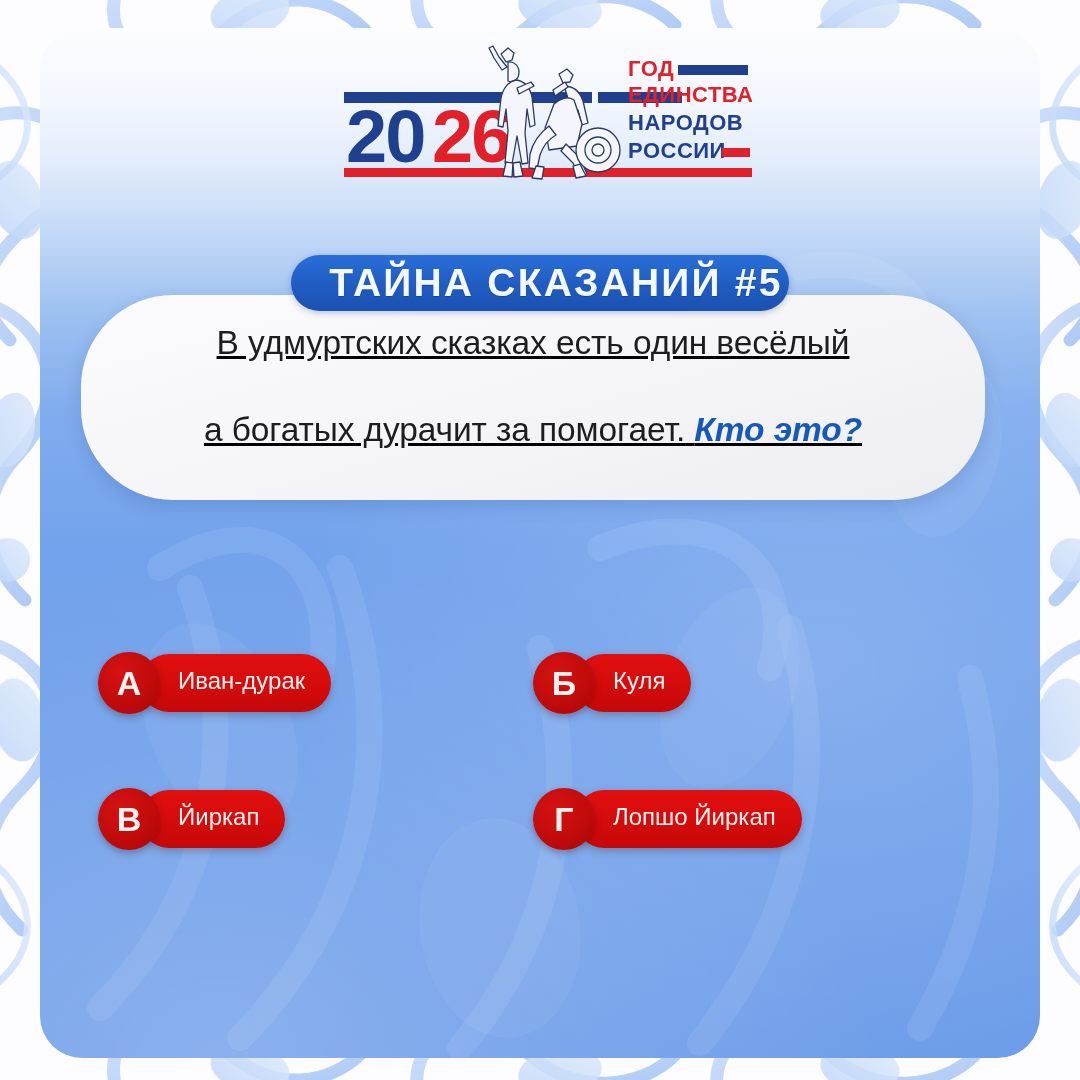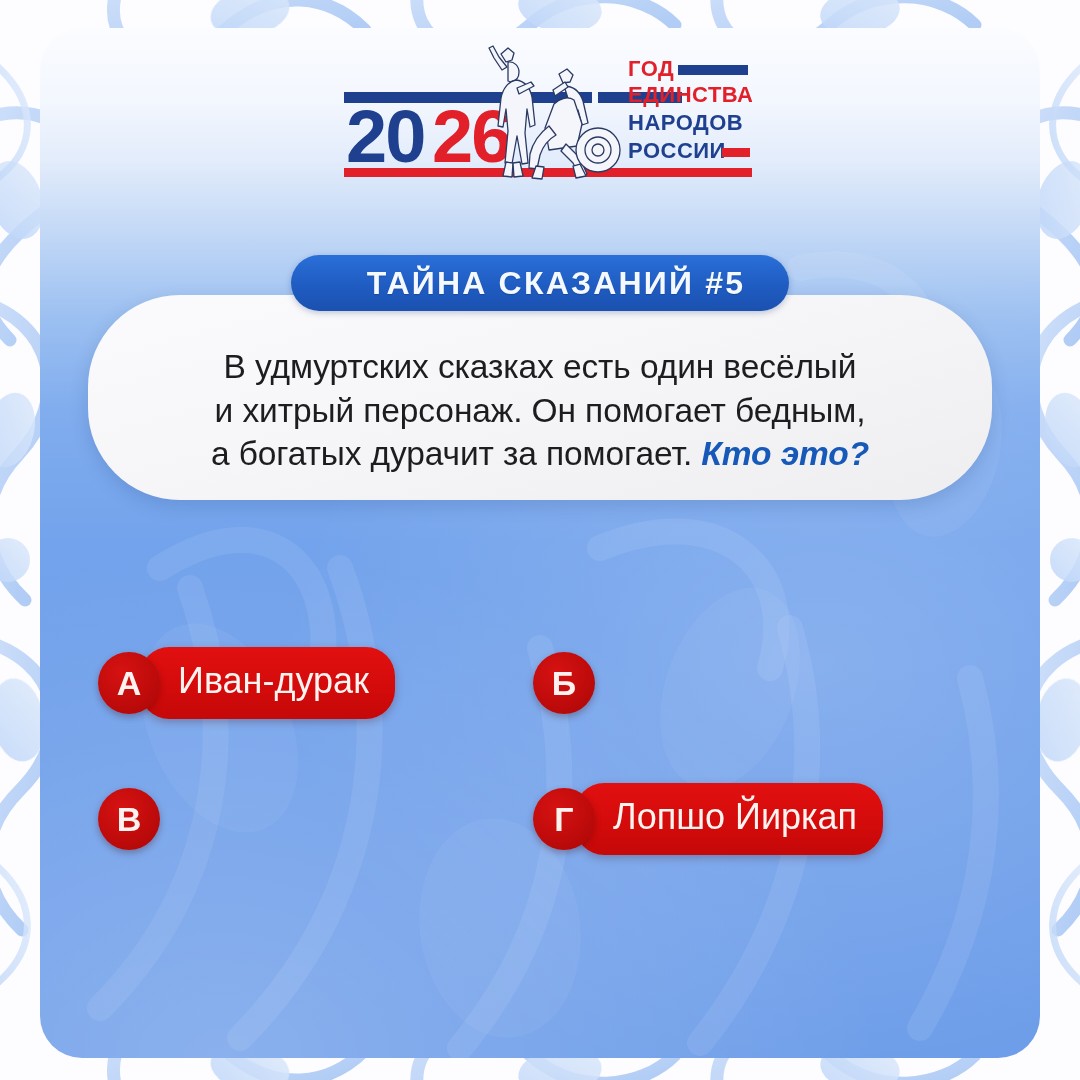--- a/index.html
+++ b/index.html
@@ -79,44 +79,44 @@
     border-radius: 28px;
     background: linear-gradient(180deg, #2a6fd8 0%, #1f5cc2 55%, #1b51b0 100%);
     box-shadow: 0 2px 6px rgba(10,40,100,0.25);
     display: flex;
     align-items: center;
     justify-content: center;
     z-index: 3;
   }
   #title-badge .badge-text {
     color: #f4f8ff;
-    font-size: 32px;
+    font-size: 39px;
     font-weight: bold;
     letter-spacing: 2.2px;
     white-space: nowrap;
     text-shadow: 0 1px 1px rgba(0,0,0,0.18);
     margin-left: 32px;
   }
 
   
   #question-card {
     position: absolute;
-    left: 88px;
+    left: 81px;
     top: 295px;
     width: 904px;
     height: 205px;
     border-radius: 92px;
     background: linear-gradient(165deg, #fbfbfd 0%, #f6f6f8 45%, #eeeef1 100%);
     box-shadow: 0 6px 18px rgba(30,60,120,0.18);
     display: flex;
-    align-items: center;
     justify-content: center;
     z-index: 2;
     padding-top: 26px;
     box-sizing: border-box;
+    text-decoration: underline;
   }
   #question-text {
     color: #1d1d1f;
     font-size: 33.5px;
     line-height: 1.30;
     text-align: center;
     letter-spacing: -0.1px;
     max-width: 800px;
   }
   #question-text .ask {
@@ -145,25 +145,25 @@
     font-weight: bold;
     display: flex;
     align-items: center;
     justify-content: center;
     box-shadow: 0 3px 7px rgba(60,0,0,0.30);
   }
   .option .pill {
     position: relative;
     z-index: 1;
     margin-left: -20px;
-    height: 72px;
+    height: 58px;
     border-radius: 29px;
     background: linear-gradient(180deg, #e21010 0%, #d40b0b 55%, #c50808 100%);
     color: #fdf3f0;
-    font-size: 36px;
+    font-size: 24px;
     display: flex;
     align-items: center;
     padding: 0 26px 0 38px;
     white-space: nowrap;
     box-shadow: 0 3px 8px rgba(60,0,0,0.26);
   }
   .option .pill span { position: relative; top: -2px; }
 
   #option-a { left: 98px;  top: 652px; }
   #option-b { left: 533px; top: 652px; }
@@ -296,39 +296,45 @@
     </svg>
   </div>
 
   <div id="title-badge">
     <span class="badge-text">ТАЙНА  СКАЗАНИЙ  #5</span>
   </div>
 
   <div id="question-card">
     <div id="question-text">
       <span>В удмуртских сказках есть один весёлый</span><br>
-      <span>и хитрый персонаж. Он помогает бедным,</span><br>
+      <br>
       <span>а богатых дурачит за помогает.</span>
       <span class="ask">Кто это?</span>
     </div>
   </div>
 
   <div class="option" id="option-a">
     <div class="letter">А</div>
     <div class="pill">
         <span>Иван-дурак</span>
       </div>
   </div>
 
   <div class="option" id="option-b">
     <div class="letter">Б</div>
+    <div class="pill">
+        <span>Куля</span>
+      </div>
   </div>
 
   <div class="option" id="option-v">
     <div class="letter">В</div>
+    <div class="pill">
+        <span>Йиркап</span>
+      </div>
   </div>
 
   <div class="option" id="option-g">
     <div class="letter">Г</div>
     <div class="pill">
         <span>Лопшо Йиркап</span>
       </div>
   </div>
 
 </div>

